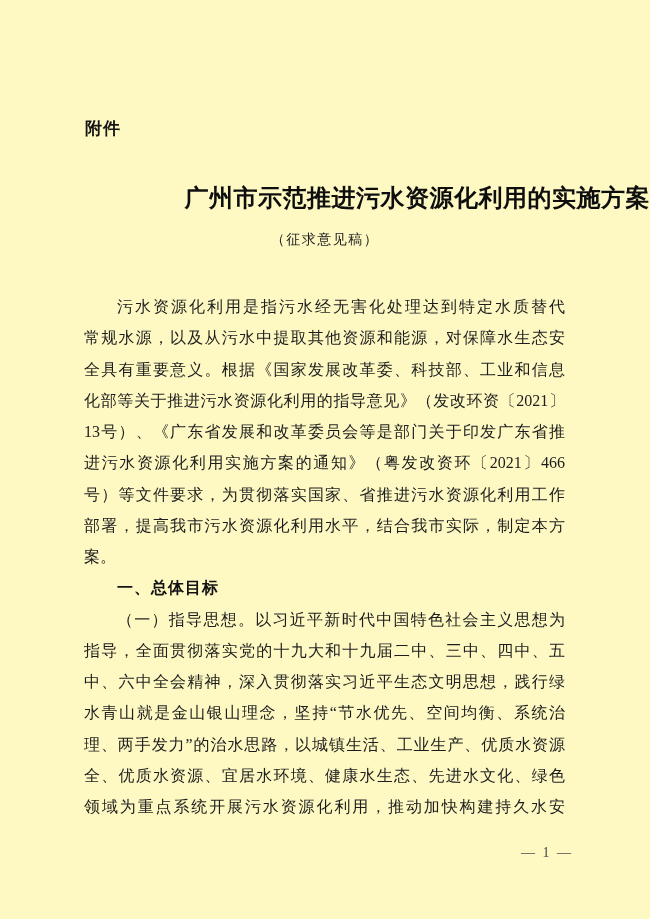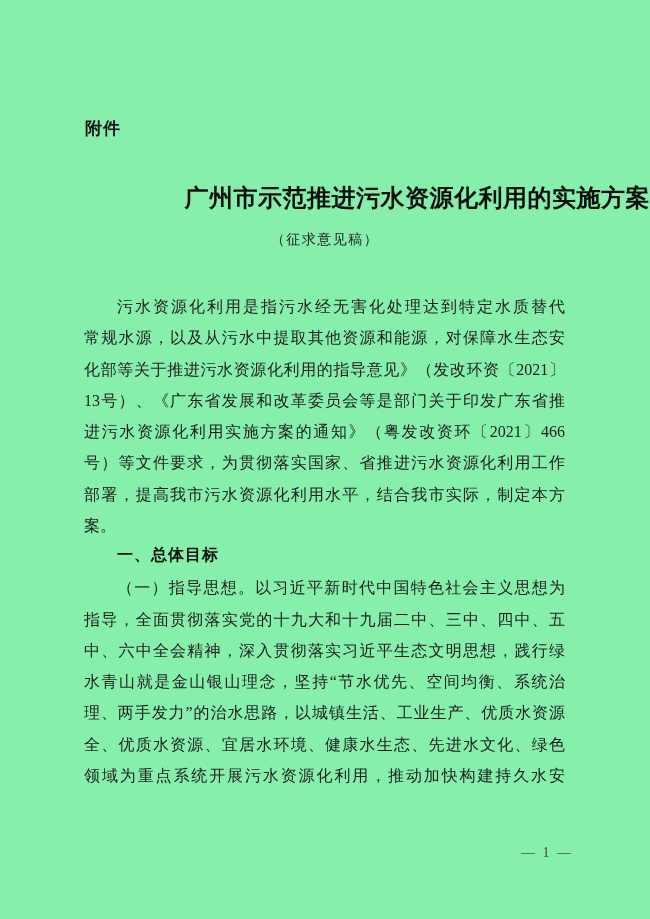--- a/index.html
+++ b/index.html
@@ -4,21 +4,21 @@
 <style>
   html, body {
     margin: 0;
     padding: 0;
     background: #ffffff;
   }
   .page {
     position: relative;
     width: 650px;
     height: 919px;
-    background: #86efac;
+    background: #fef9c3;
     font-family: "Liberation Serif", serif;
     color: #1d1d1d;
     overflow: hidden;
   }
   .attachment {
     position: absolute;
     left: 85px;
     top: 117px;
     font-family: "Liberation Sans", sans-serif;
     font-weight: bold;
@@ -66,21 +66,21 @@
     color: #1d1d1d;
   }
   .line.indent {
     padding-left: 33px;
   }
   .line.short {
     text-align: left;
     text-align-last: left;
   }
   .line.heading {
-    font-family: Liberation Mono, monospace;
+    font-family: Liberation Serif, serif;
     font-weight: bold;
     text-align: center;
     text-align-last: left;
     color: #121212;
     letter-spacing: 1px;
   }
   .page-number {
     position: absolute;
     top: 845px;
     right: 77px;
@@ -96,20 +96,21 @@
 
   <div class="attachment">附件</div>
 
   <h1 class="doc-title">广州市示范推进污水资源化利用的实施方案</h1>
 
   <div class="doc-subtitle">（征求意见稿）</div>
 
   <div class="body-block">
     <div class="line indent">污水资源化利用是指污水经无害化处理达到特定水质替代</div>
     <div class="line">常规水源，以及从污水中提取其他资源和能源，对保障水生态安</div>
+    <div class="line">全具有重要意义。根据《国家发展改革委、科技部、工业和信息</div>
     <div class="line">化部等关于推进污水资源化利用的指导意见》（发改环资〔2021〕</div>
     <div class="line">13号）、《广东省发展和改革委员会等是部门关于印发广东省推</div>
     <div class="line">进污水资源化利用实施方案的通知》（粤发改资环〔2021〕466</div>
     <div class="line">号）等文件要求，为贯彻落实国家、省推进污水资源化利用工作</div>
     <div class="line">部署，提高我市污水资源化利用水平，结合我市实际，制定本方</div>
     <div class="line short">案。</div>
 
     <div class="line heading indent">一、总体目标</div>
 
     <div class="line indent">（一）指导思想。以习近平新时代中国特色社会主义思想为</div>

